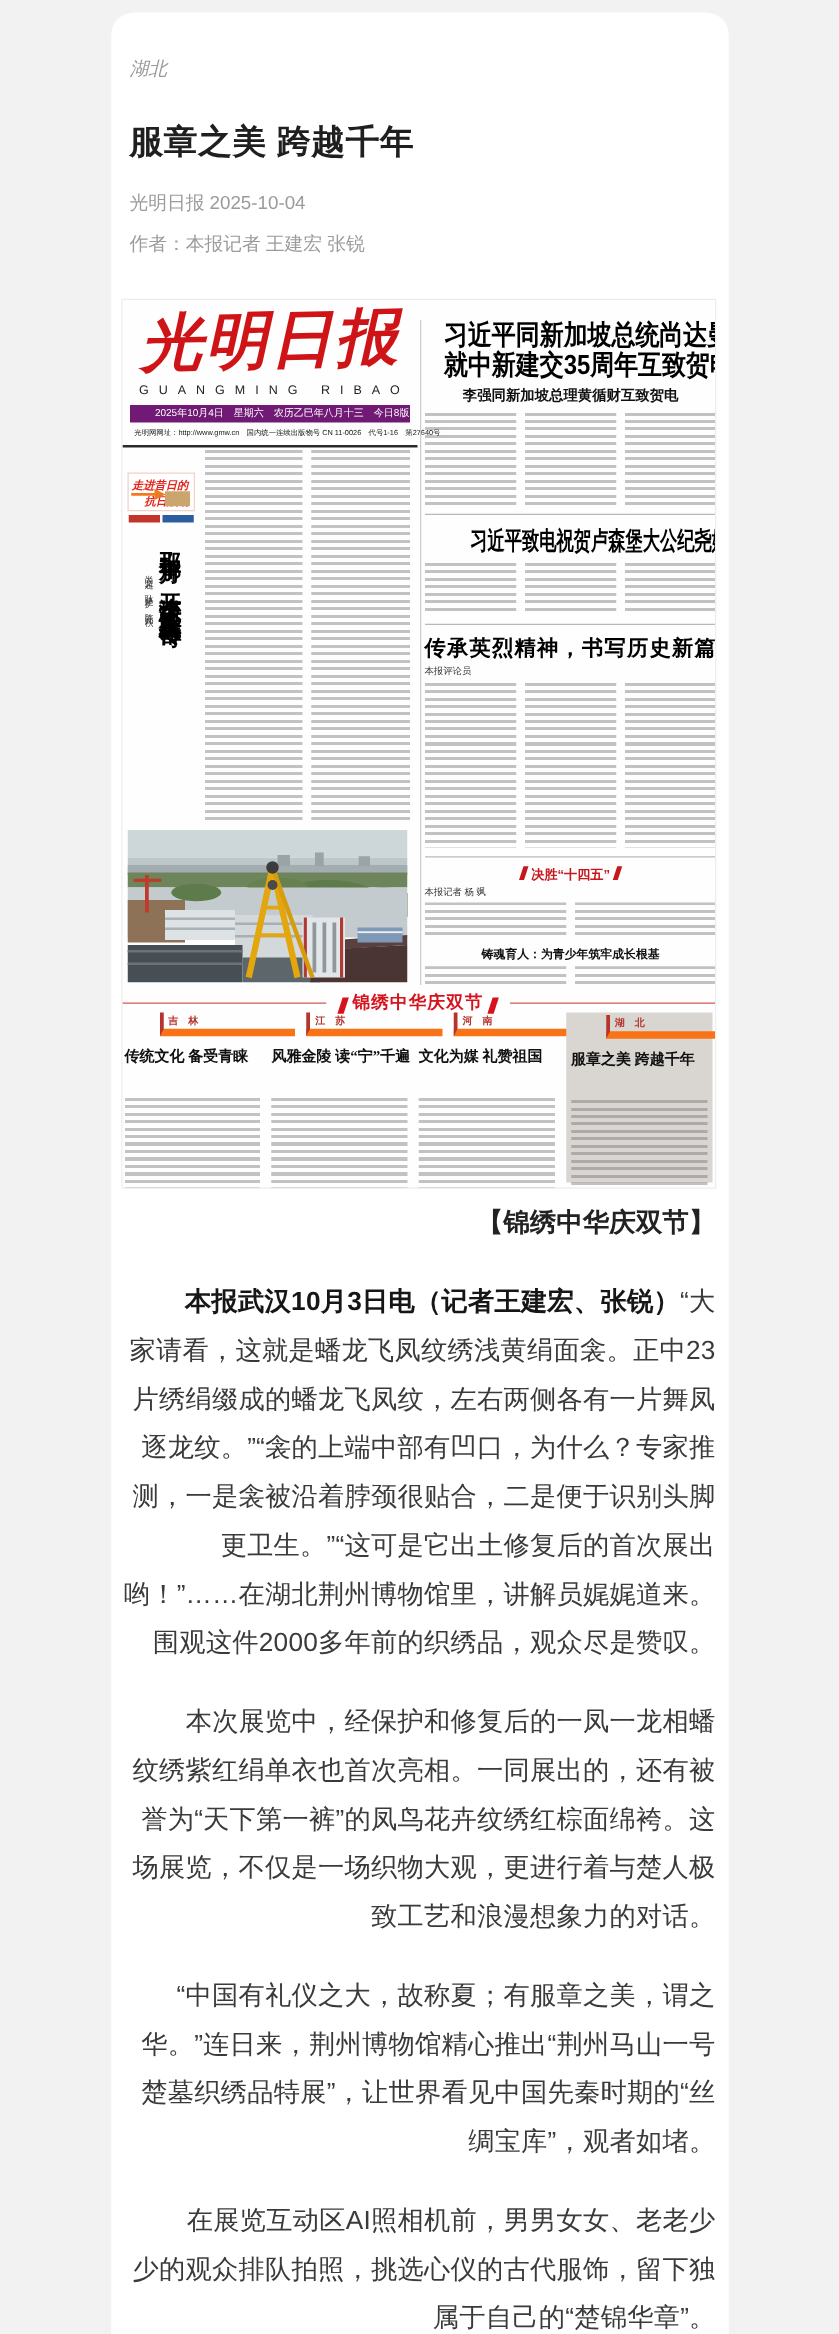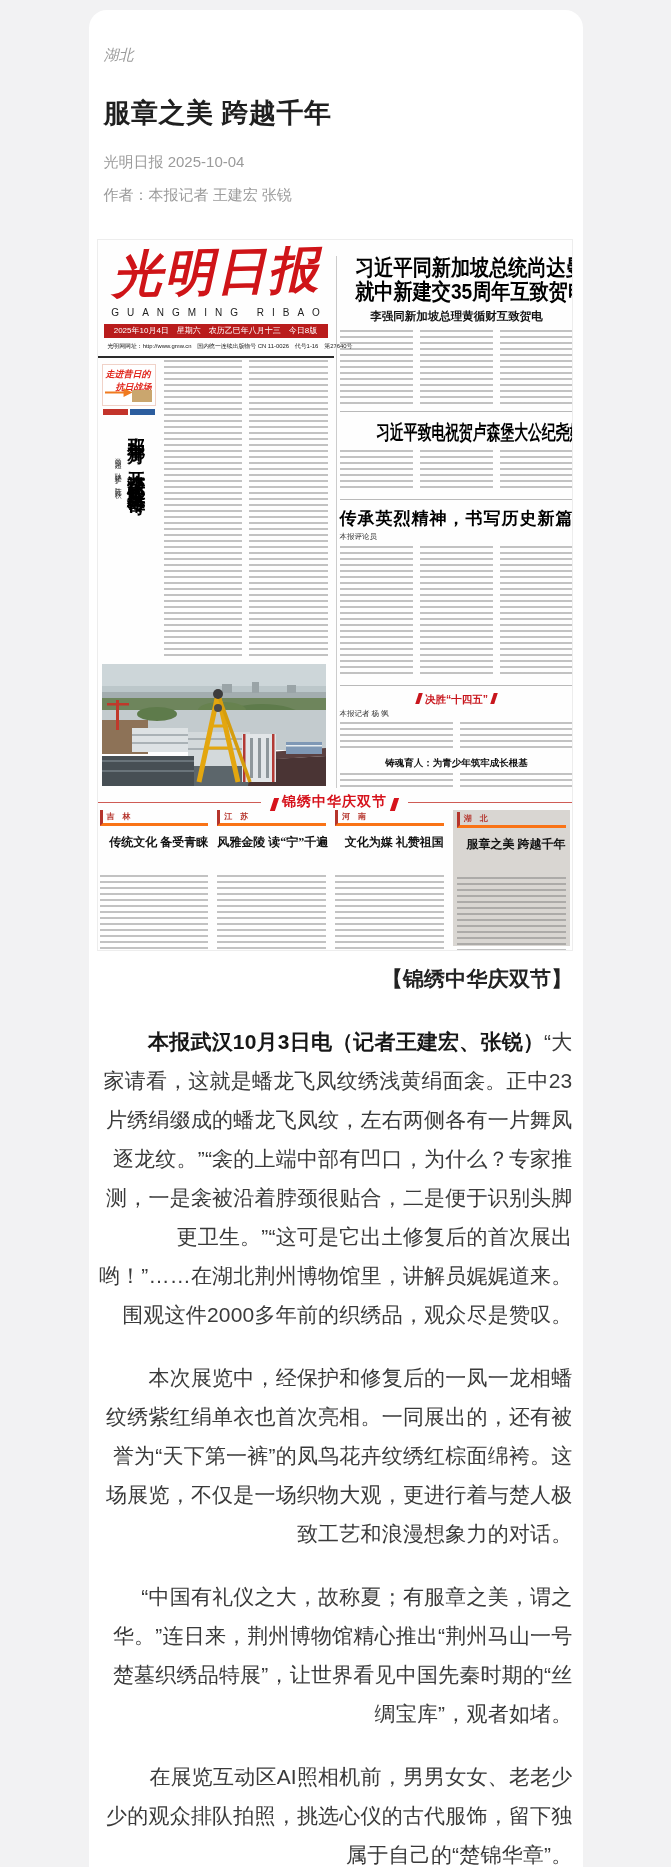--- a/index.html
+++ b/index.html
@@ -30,22 +30,22 @@
 
   .np-left-header { position:absolute; top:0; left:0; width:236px; }
   .masthead {
     margin:2px 4px 0; font-family:"DejaVu Serif","Liberation Serif",serif;
     font-style:italic; font-weight:700; font-size:50px; line-height:60px;
     color:#cf1418; text-align:center; letter-spacing:2px; white-space:nowrap;
     transform:rotate(-1.5deg);
   }
   .pinyin { margin-top:5px; text-align:center; font-size:10px; color:#222;
             letter-spacing:8px; padding-left:8px; white-space:nowrap; }
-  .bluebar { margin:6px 6px 0; background:#b91c1c; color:#fff; font-size:8px;
-             height:14px; line-height:14px; text-align:center; white-space:nowrap; overflow:hidden; }
+  .bluebar { margin:6px 6px 0; background:#701a75; color:#fff; font-size:8px;
+             height:14px; line-height:14px; text-align:right; white-space:nowrap; overflow:hidden; }
   .issue { margin-top:4px; font-size:6.4px; color:#151515; text-align:center;
            white-space:nowrap; transform:scale(.92); }
   .lrule { margin-top:5px; border-top:2px solid #2a2a2a; }
 
   .vdiv { position:absolute; top:16px; left:238px; height:532px; border-left:1px solid #ccc; }
 
   
   .sim { background-image:repeating-linear-gradient(to bottom,#6f6f6f 0 2.4px,transparent 2.4px 6px);
          opacity:.42; }
   .cols { display:flex; gap:7px; }
@@ -67,21 +67,21 @@
   .tag4 { text-align:center; margin-top:2px; font-size:10.5px; font-weight:700; color:#c8161d; }
   .slash { display:inline-block; width:4px; height:11px; background:#c8161d;
            transform:skewX(-18deg); margin:0 4px; vertical-align:-1px; }
   .h4 { font-size:17px; font-weight:700; color:#000; text-align:center; letter-spacing:3px;
         margin-top:3px; white-space:nowrap; }
   .c4a { height:30px; margin-top:3px; }
   .crosshead { font-size:9.5px; font-weight:700; color:#111; text-align:center; margin:5px 0 3px; }
   .c4b { height:16px; }
 
   .np-feature { position:absolute; top:116px; left:0; width:236px; height:306px; display:flex; }
-  .rail { width:62px; display:flex; flex-direction:column; align-items:center; padding-top:8px; }
+  .rail { width:62px; display:flex; flex-direction:column; align-items:center; padding-top:22px; }
   .promo { position:relative; width:54px; height:42px; border:1px solid #f0d2c8; background:#fff; }
   .promo .p1,.promo .p2 { font-style:italic; font-weight:700; font-size:9px; color:#e1251b;
                           white-space:nowrap; }
   .promo .p1 { margin:3px 0 0 3px; } .promo .p2 { margin-left:13px; }
   .promo .arrow { position:absolute; left:2px; bottom:8px; width:28px; height:9px; background:#f07a1f;
                   clip-path:polygon(0 38%,68% 38%,68% 0,100% 50%,68% 100%,68% 62%,0 62%); }
   .promo .relic { position:absolute; right:3px; bottom:3px; width:20px; height:12px; background:#caa66e; }
   .chips { display:flex; gap:2px; margin-top:3px; }
   .chip { width:25px; height:6px; } .c-red{background:#c3342b;} .c-blue{background:#2c5d9e;}
   .vwrap { display:flex; margin-top:9px; align-items:flex-start; }
@@ -102,23 +102,23 @@
   .btext { font-size:14px; font-weight:800; color:#d6131c; letter-spacing:1px; }
   .bslash { display:inline-block; width:5px; height:13px; background:#d6131c;
             transform:skewX(-18deg); margin:0 5px; }
 
   .np-bottom { position:absolute; top:570px; left:0; width:100%; bottom:4px; display:flex; gap:9px;
                padding:0 2px; }
   .bcol { flex:1; min-width:0; }
   .bcol.hl { background:#d9d6d2; padding:2px 4px 0; }
   .btag { font-family:"Liberation Serif","DejaVu Serif",serif; font-weight:700; font-size:8px;
           color:#b5342c; letter-spacing:3px; border-left:3px solid #b5342c; padding:1px 0 1px 4px;
-          border-bottom:3px solid #f97316; width:100%; }
+          border-bottom:6px solid #f97316; width:100%;margin-left:28px; }
   .bhead { font-family:"Liberation Serif","DejaVu Serif",serif; font-weight:700; font-size:12px;
-           color:#111; text-align:right; margin:8px 0 24px; white-space:nowrap; }
+           color:#111; text-align:left; margin:8px 0 24px; white-space:nowrap; }
   .bsim { height:96px; }
 
   
   .article { margin-top:8px; padding:0 0 0 0; }
   .article p { font-size:21px; line-height:39px; color:#3a3a3a; text-indent:2em;
                margin-top:24px; letter-spacing:.2px;text-align:right; }
   .article p.kicker { font-weight:700; color:#222; margin-top:0; }
   .article strong { color:#161616; }
 </style>
 </head>

